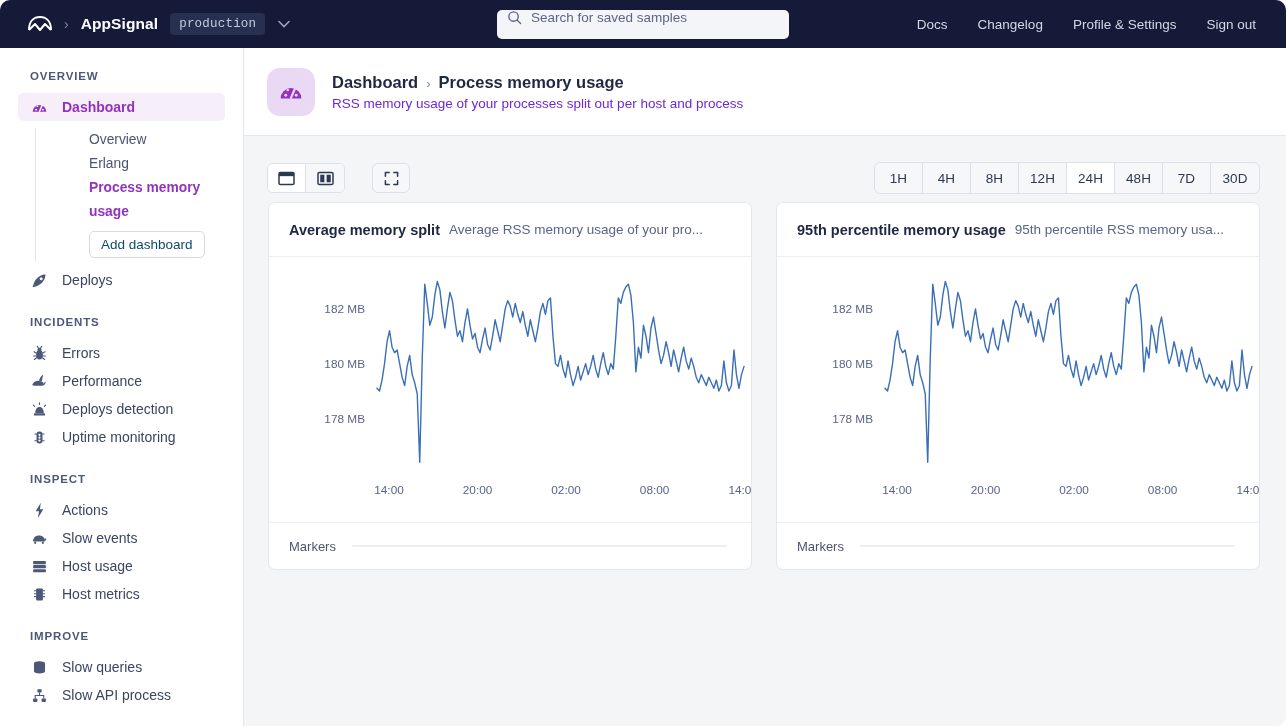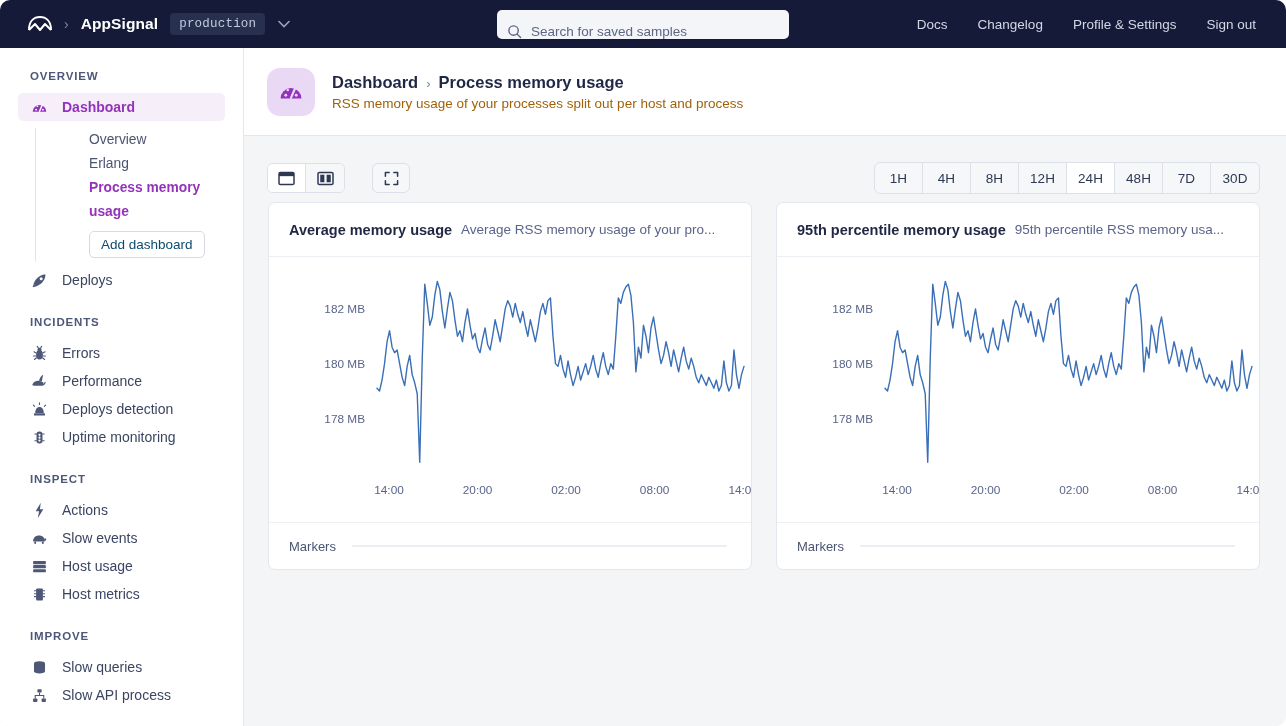--- a/index.html
+++ b/index.html
@@ -45,21 +45,21 @@
     letter-spacing: 0.2px;
   }
   .env-caret {
     margin-left: 13px; color: #9aa3c0; font-size: 11px;
   }
   .searchbox {
     position: absolute; left: 497px; top: 10px;
     width: 292px; height: 29px;
     background: #f4f5f8;
     border-radius: 5px;
-    display: flex; align-items: flex-end;
+    display: flex; align-items: flex-start;
     padding: 0 10px;
   }
   .search-ico { width: 15px; height: 15px; flex: none; }
   .search-ph {
     margin-left: 9px; color: #5b6687; font-size: 13.5px;
   }
   .navlinks {
     margin-left: auto; display: flex; align-items: center; gap: 30px;
     padding-right: 14px;
     text-align: right;
@@ -138,21 +138,21 @@
     display: flex; align-items: center; justify-content: center;
     flex: none;
   }
   .page-head-text { margin-left: 17px; }
   .crumbs {
     display: flex; align-items: baseline; gap: 8px;
     font-size: 16.5px; font-weight: bold; color: #1f2744;
   }
   .crumb-sep { color: #7b86a8; font-size: 13px; font-weight: normal; }
   .page-sub {
-    margin-top: 4px; font-size: 13.5px; color: #a16207;
+    margin-top: 4px; font-size: 13.5px; color: #6d28d9;
   }
 
   .toolbar {
     display: flex; align-items: center;
     padding: 20px 26px 0 23px;
     height: 64px;
     gap: 13px;
   }
   .seg-group {
     display: flex; border: 1px solid #dde0e9; border-radius: 6px;
@@ -482,21 +482,21 @@
         <div class="range-btn">48H</div>
         <div class="range-btn">7D</div>
         <div class="range-btn">30D</div>
       </div>
     </div>
 
     <div class="panels">
 
       <div class="panel">
         <div class="panel-head">
-          <span class="panel-title">Average memory usage</span>
+          <span class="panel-title">Average memory split</span>
           <span class="panel-desc">Average RSS memory usage of your pro...</span>
         </div>
         <div class="panel-body">
           <svg id="chart0" width="483" height="265" viewBox="0 0 483 265">
               <text x="96" y="165.92465753424676" text-anchor="end" class="ax-txt">178 MB</text>
               <text x="96" y="111.13013698630145" text-anchor="end" class="ax-txt">180 MB</text>
               <text x="96" y="56.33561643835611" text-anchor="end" class="ax-txt">182 MB</text>
               <text x="120" y="237" text-anchor="middle" class="ax-txt">14:00</text>
               <text x="208.53875" y="237" text-anchor="middle" class="ax-txt">20:00</text>
               <text x="297.0775" y="237" text-anchor="middle" class="ax-txt">02:00</text>

